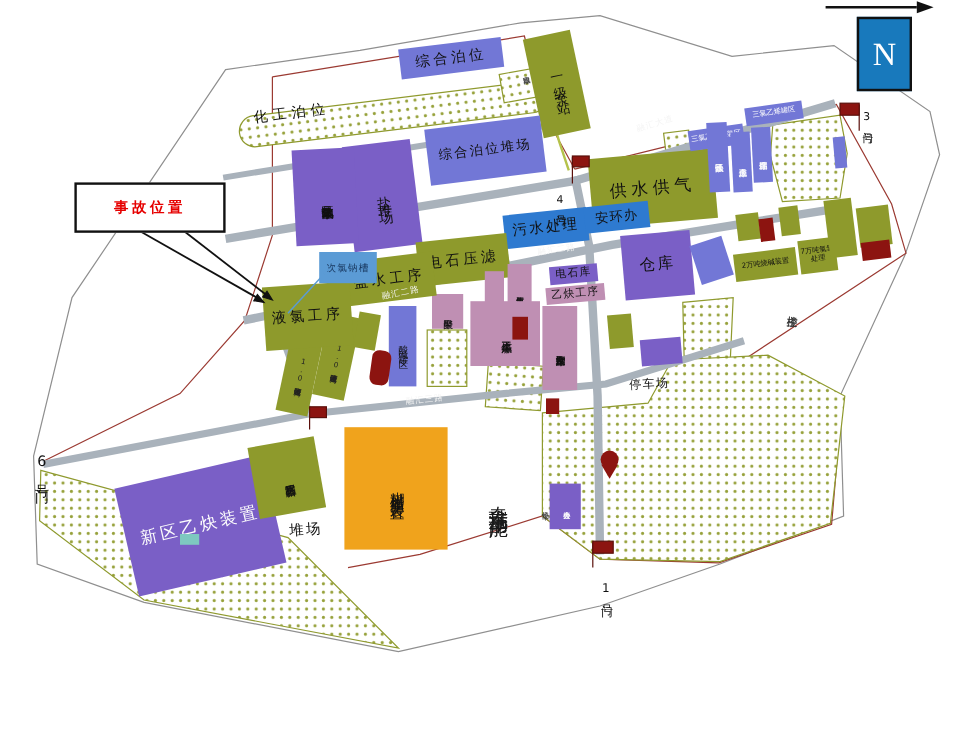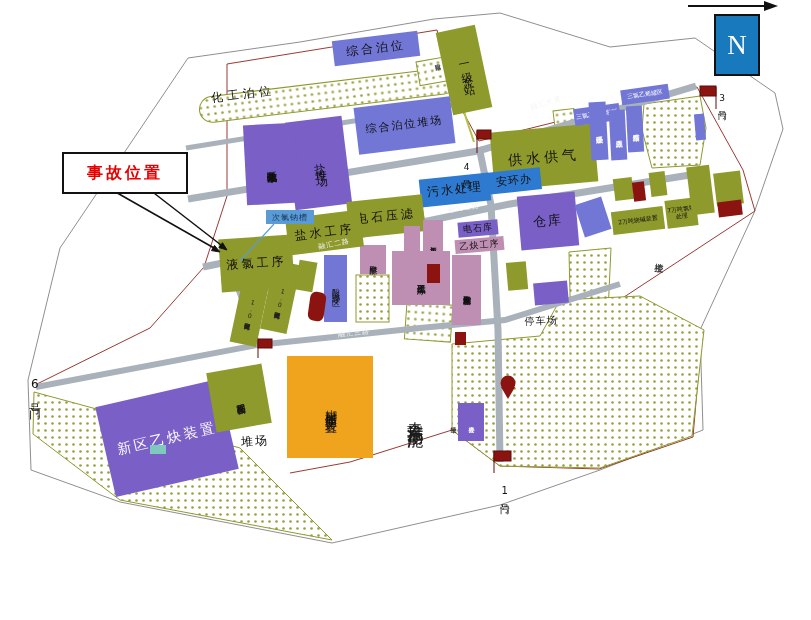--- a/index.html
+++ b/index.html
@@ -15,22 +15,22 @@
   .blue{background:#2e7ad0;}
   .pink{background:#bf8fb3;}
   .orange{background:#f0a31c;}
   .dred{background:#8c1410;color:#fff;}
   .cyanb{background:#7ec8c0;}
   .lbl{background:transparent;}
   .white{color:#fdfdfd;}
   .roadlbl{position:absolute;color:#f4f4f4;font-size:7px;letter-spacing:1px;z-index:12;white-space:nowrap;}
   #callout{position:absolute;left:62px;top:152px;width:122px;height:38px;background:#fff;
            border:2px solid #111;display:flex;align-items:center;justify-content:center;
-           font-size:16px;font-weight:bold;letter-spacing:3px;color:#e60000;z-index:60;}
-  #hypo{position:absolute;left:266px;top:210px;width:48px;height:14px;background:#5b9bd5;color:#17365d;
+           font-size:12px;font-weight:bold;letter-spacing:3px;color:#e60000;z-index:60;}
+  #hypo{position:absolute;left:266px;top:210px;width:48px;height:26px;background:#5b9bd5;color:#17365d;
         font-size:8px;display:flex;align-items:center;justify-content:center;z-index:30;letter-spacing:1px;}
   #compass{position:absolute;left:714px;top:14px;width:42px;height:58px;background:#1879bc;
            border:2px solid #111;display:flex;align-items:center;justify-content:center;z-index:40;
            color:#fff;font-family:"Liberation Serif",serif;font-size:27px;}
   #caption{position:absolute;left:0;top:580px;width:100%;text-align:center;
            font-family:"Liberation Serif",serif;font-size:22px;letter-spacing:2px;color:#3d3d3d;z-index:70;}
   .tiny{overflow:hidden;}
 </style>
 </head>
 <body>

